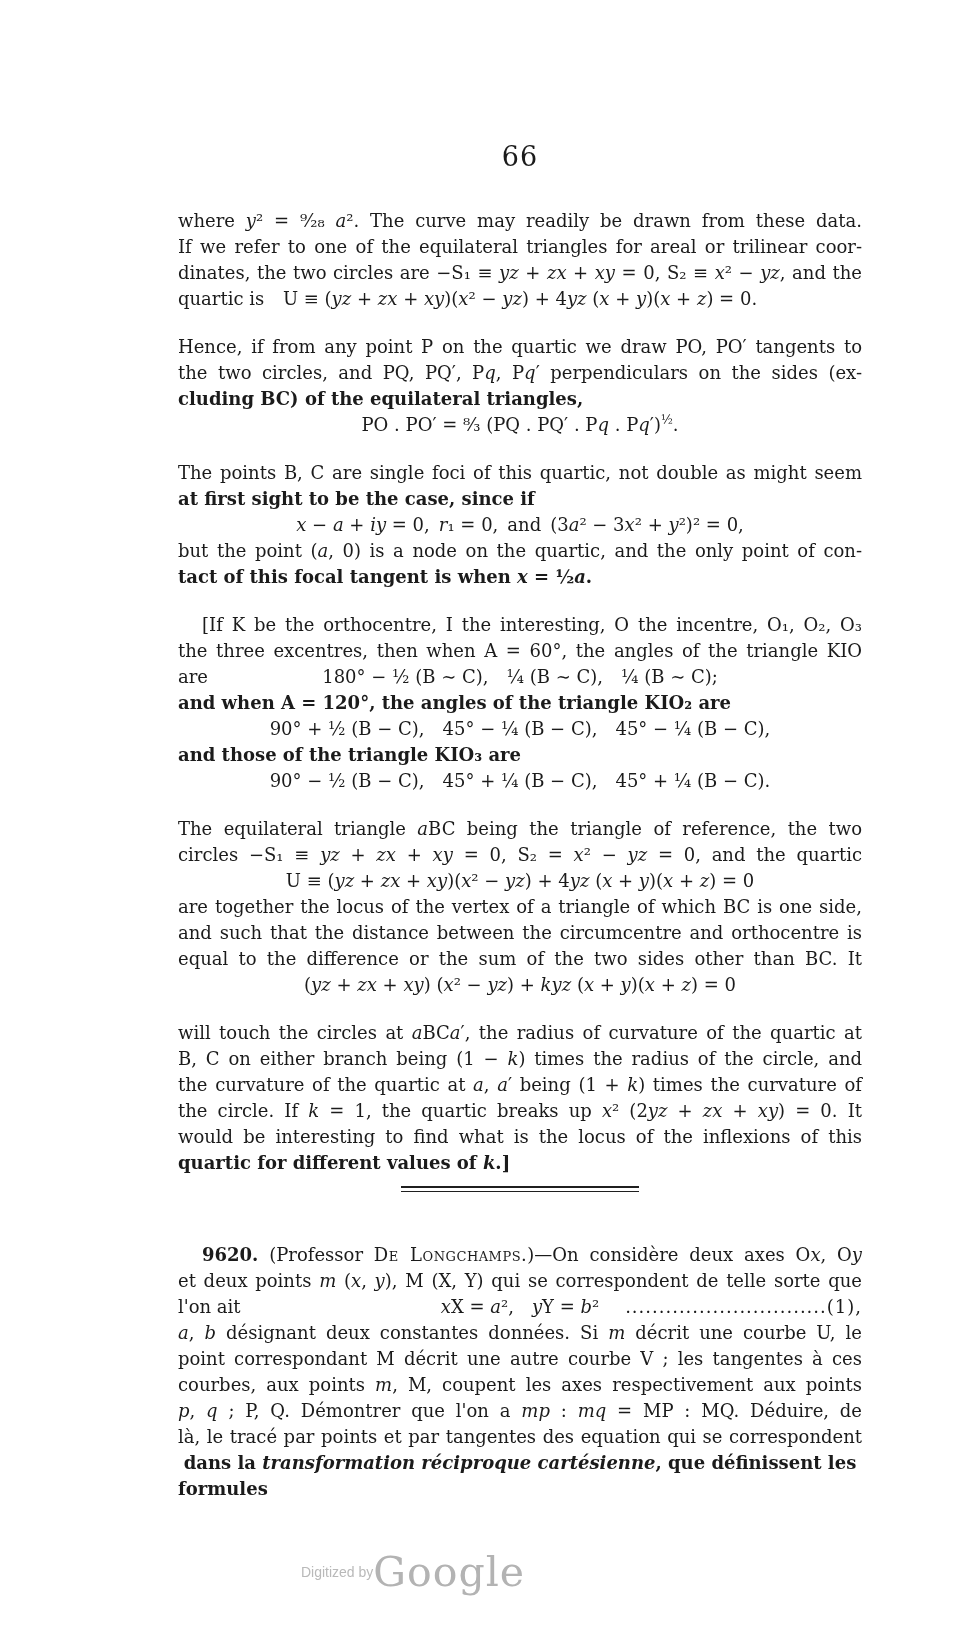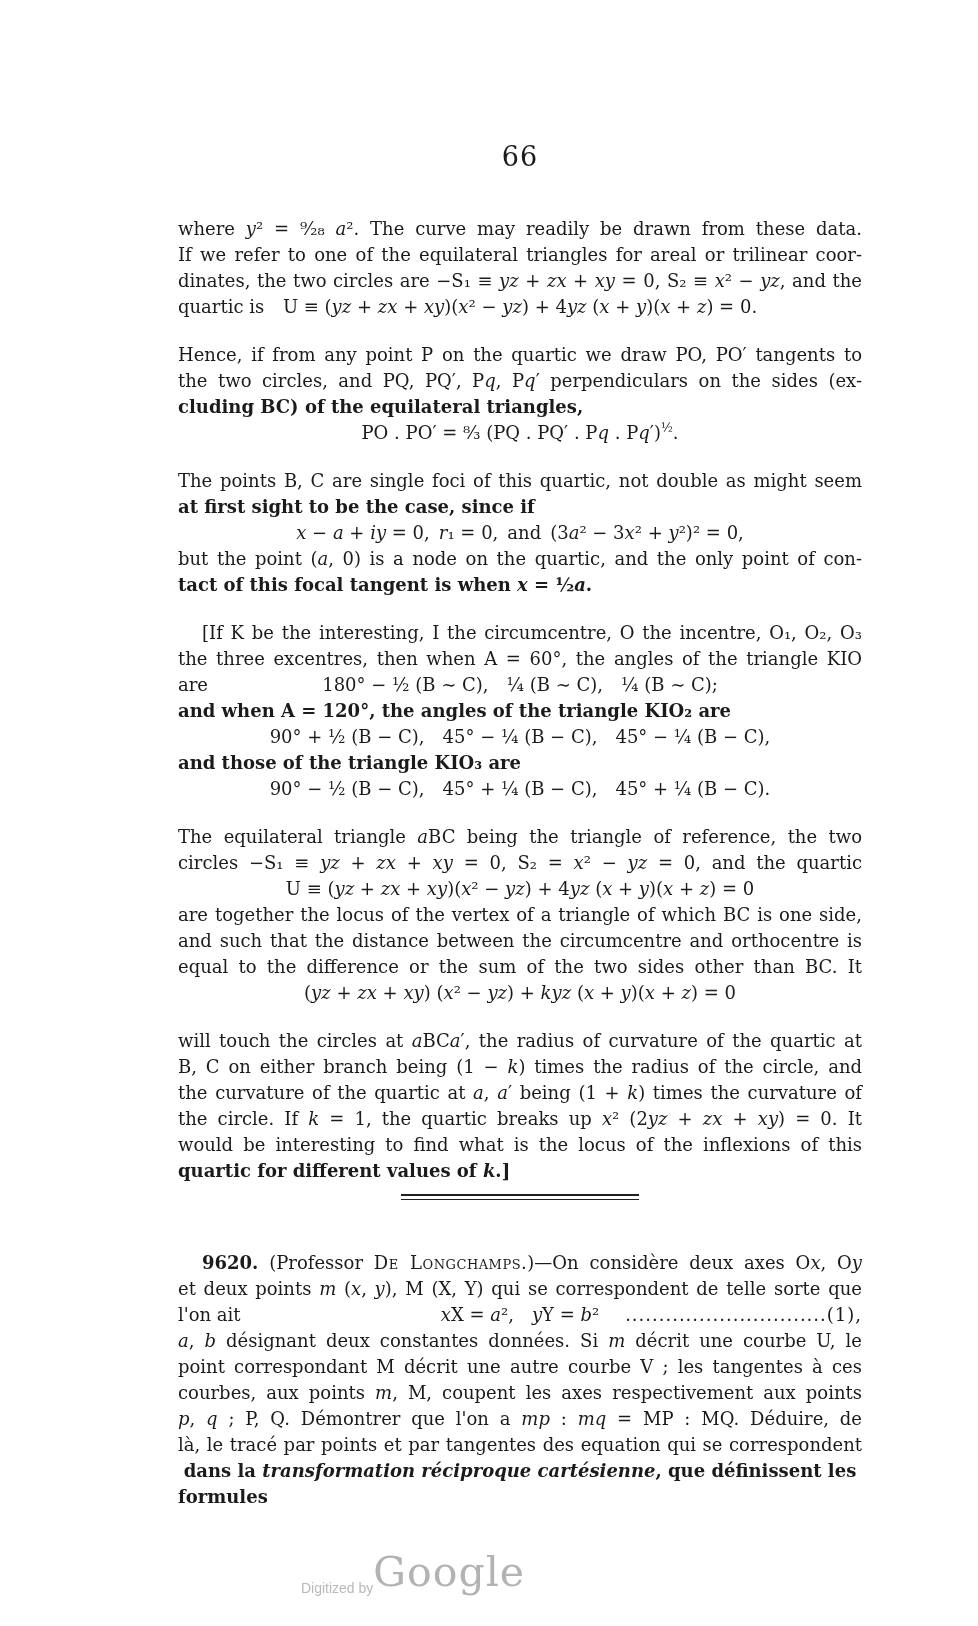--- a/index.html
+++ b/index.html
@@ -9,21 +9,21 @@
     background:#ffffff;
     overflow:hidden;
     font-family:"DejaVu Serif", serif;
     color:#1b1b1b;
   }
   .page-number{
     position:absolute;top:141px;left:178px;width:684px;
     text-align:center;font-size:27px;letter-spacing:1px;
   }
   .text-column{
-    position:absolute;top:216px;left:178px;width:684px;
+    position:absolute;top:208px;left:178px;width:684px;
     font-size:18px;
   }
   .line{position:relative;line-height:26px;min-height:26px;white-space:normal;}
   .j{text-align:justify;text-align-last:justify;}
   .l{text-align:center;text-align-last:left;font-weight:bold;}
   .ind{text-indent:24px;}
   .pstart{margin-top:22px;}
   .formula{text-align:center;text-align-last:center;}
   .eqline{position:relative;}
   .eq-label{position:absolute;left:0;top:0;}
@@ -34,21 +34,21 @@
     margin:10px auto 50px auto;
     border-top:2.5px solid #1f1f1f;
     border-bottom:1.5px solid #1f1f1f;
   }
   .sc{font-variant:small-caps;letter-spacing:0.5px;}
   sup{font-size:68%;line-height:0;}
   i{font-style:italic;}
   b{font-weight:bold;margin-top:18px;}
   .watermark{
     position:absolute;top:1548px;left:0;width:826px;
-    display:flex;justify-content:center;align-items:flex-end;gap:0;
+    display:flex;justify-content:center;align-items:center;gap:0;
   }
   .wm-prefix{
     font-family:"Liberation Sans", sans-serif;
     font-size:14px;color:#b9b9b9;
   }
   .wm-brand{
     font-family:"DejaVu Serif", serif;
     font-size:41px;color:#b3b3b3;letter-spacing:1px;
   }
 </style>
@@ -67,21 +67,21 @@
       </div>
       <div class="line j pstart">Hence, if from any point P on the quartic we draw PO, PO′ tangents to</div>
       <div class="line j">the two circles, and PQ, PQ′, P<i>q</i>, P<i>q</i>′ perpendiculars on the sides (ex-</div>
       <div class="line l">cluding BC) of the equilateral triangles,</div>
       <div class="line formula">PO . PO′ = ⁸⁄₃ (PQ . PQ′ . P<i>q</i> . P<i>q</i>′)<sup>½</sup>.</div>
       <div class="line j pstart">The points B, C are single foci of this quartic, not double as might seem</div>
       <div class="line l">at first sight to be the case, since if</div>
       <div class="line formula"><i>x</i> − <i>a</i> + <i>iy</i> = 0, <i>r</i>₁ = 0, and (3<i>a</i>² − 3<i>x</i>² + <i>y</i>²)² = 0,</div>
       <div class="line j">but the point (<i>a</i>, 0) is a node on the quartic, and the only point of con-</div>
       <div class="line l">tact of this focal tangent is when <i>x</i> = ½<i>a</i>.</div>
-      <div class="line j ind pstart">[If K be the interesting, I the circumcentre, O the incentre, O₁, O₂, O₃</div>
+      <div class="line j ind pstart">[If K be the orthocentre, I the interesting, O the incentre, O₁, O₂, O₃</div>
       <div class="line j">the three excentres, then when A = 60°, the angles of the triangle KIO</div>
       <div class="line eqline">
         <span class="eq-label">are</span>
         <span class="eq-center">180° − ½ (B ∼ C), ¼ (B ∼ C), ¼ (B ∼ C);</span>
       </div>
       <div class="line l">and when A = 120°, the angles of the triangle KIO₂ are</div>
       <div class="line formula">90° + ½ (B − C), 45° − ¼ (B − C), 45° − ¼ (B − C),</div>
       <div class="line l">and those of the triangle KIO₃ are</div>
       <div class="line formula">90° − ½ (B − C), 45° + ¼ (B − C), 45° + ¼ (B − C).</div>
       <div class="line j pstart">The equilateral triangle <i>a</i>BC being the triangle of reference, the two</div>

